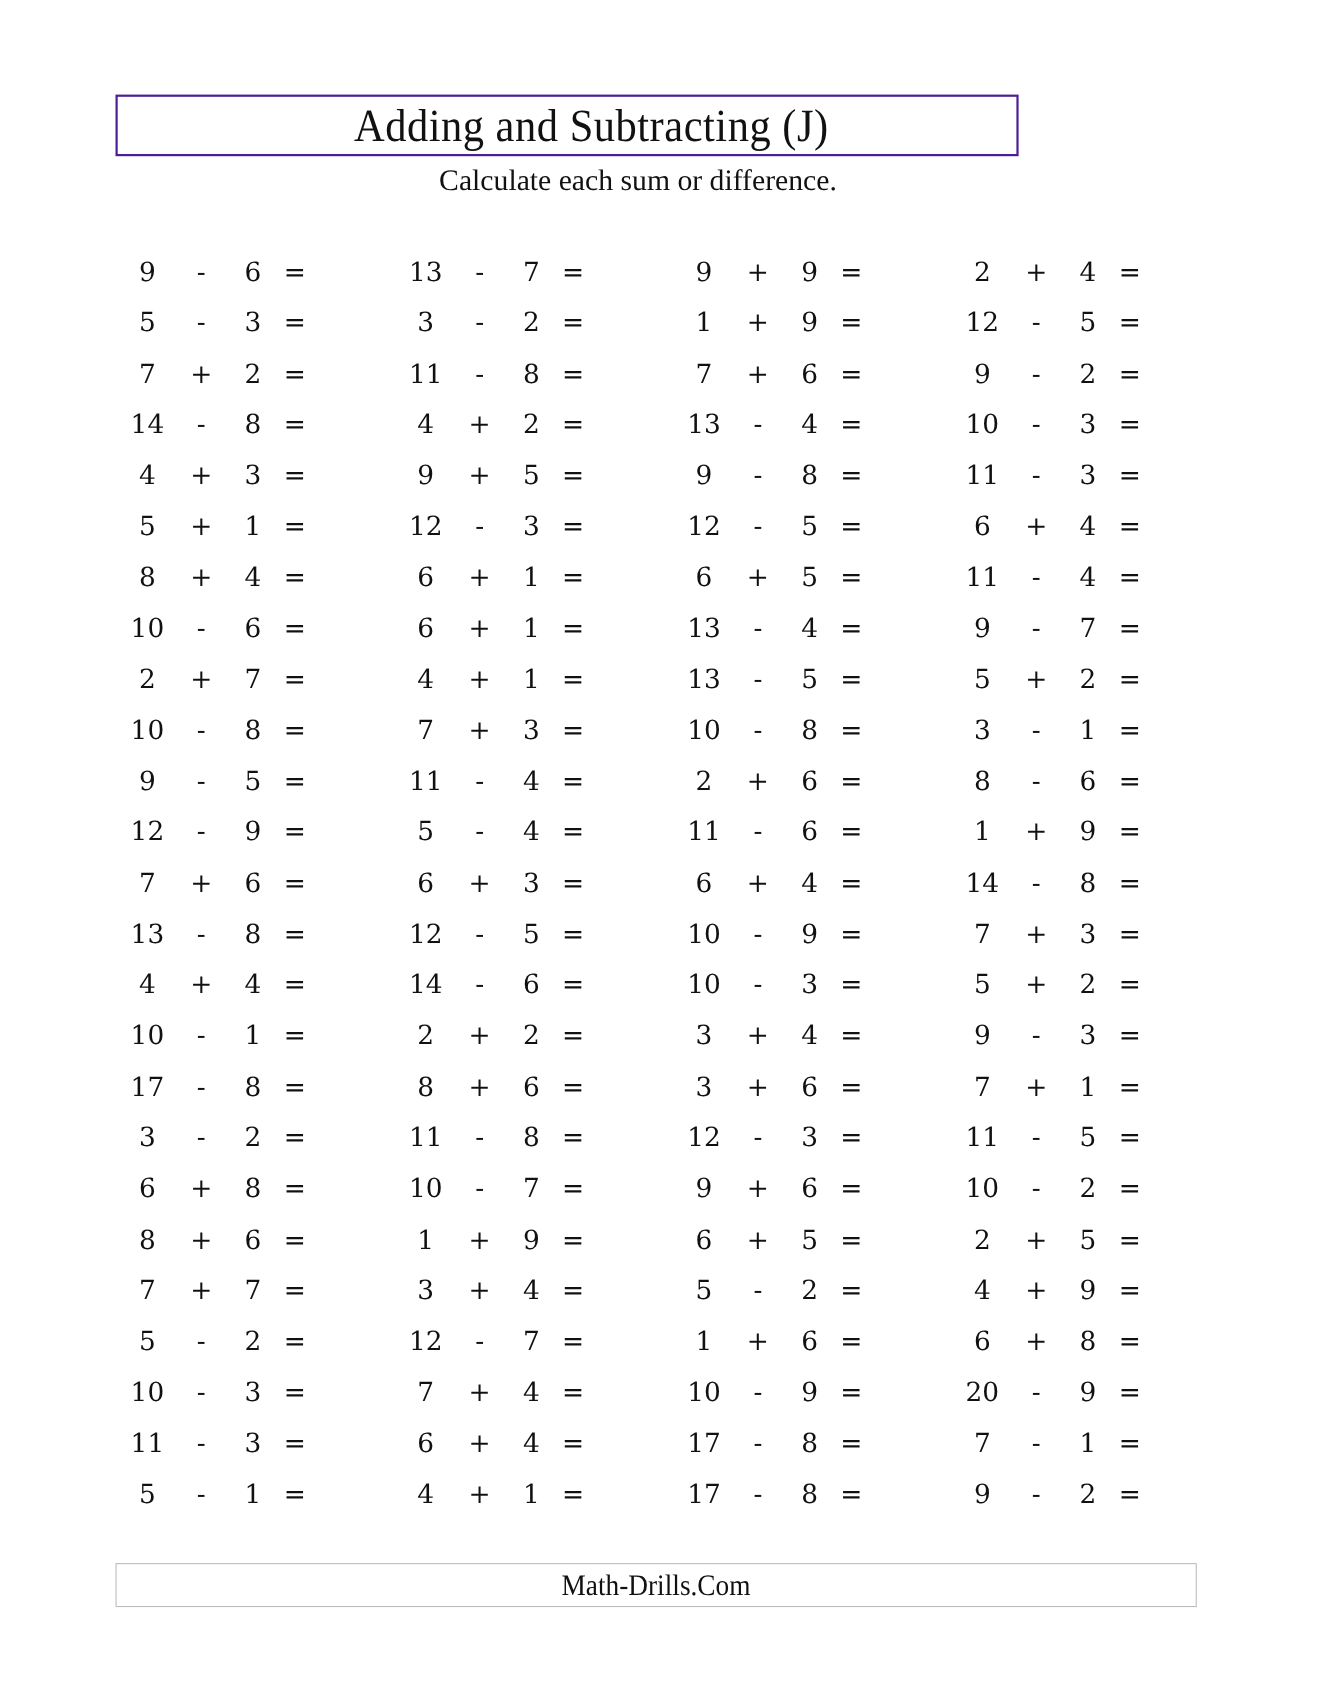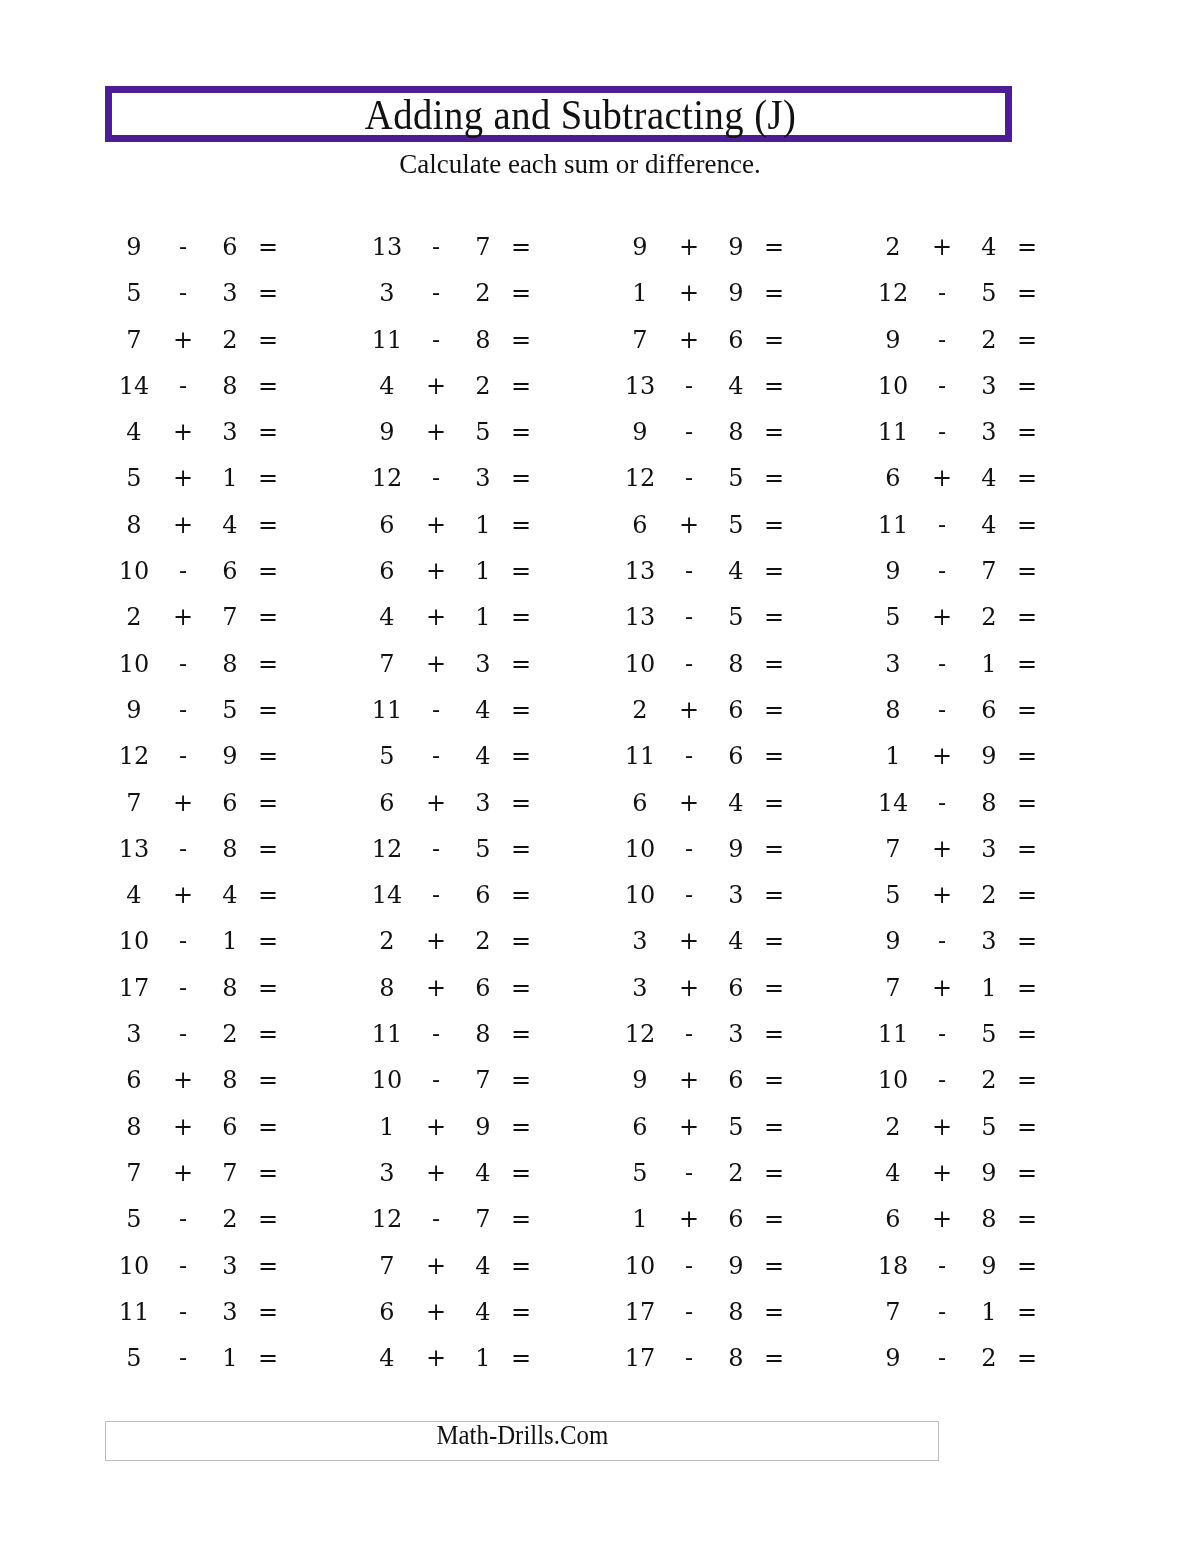--- a/index.html
+++ b/index.html
@@ -12,23 +12,23 @@
       height: 1553px;
       position: relative;
       overflow: hidden;
       font-family: "DejaVu Serif", "Liberation Serif", serif;
       color: #111111;
     }
     .title-box {
       position: absolute;
       left: 105px;
       top: 86px;
-      width: 907px;
+      width: 821px;
       height: 56px;
-      border: 7px solid #4c1d95;
+      border: 2px solid #4c1d95;
       box-sizing: border-box;
       display: flex;
       align-items: center;
       justify-content: center;
       padding-left: 44px;
     }
     .title {
       font-family: "Liberation Serif", "DejaVu Serif", serif;
       font-size: 42px;
       letter-spacing: 0.5px;
@@ -70,26 +70,26 @@
       text-align: center;
     }
     .n1 { left: 0; width: 52px; }
     .op { left: 60px; width: 30px; }
     .n2 { left: 96px; width: 52px; }
     .eq { left: 145px; width: 30px; }
     .footer-box {
       position: absolute;
       left: 105px;
       top: 1421px;
-      width: 834px;
+      width: 983px;
       height: 40px;
       border: 1px solid #bdbdbd;
       box-sizing: border-box;
       display: flex;
-      align-items: flex-start;
+      align-items: center;
       justify-content: center;
     }
     .footer {
       font-family: "Liberation Serif", "DejaVu Serif", serif;
       font-size: 27px;
       transform: scaleX(0.92);
       line-height: 1;
     }
   </style>
 </head>
@@ -684,21 +684,21 @@
         <span class="n2">9</span>
         <span class="eq">=</span>
       </div>
       <div class="problem">
         <span class="n1">6</span>
         <span class="op">+</span>
         <span class="n2">8</span>
         <span class="eq">=</span>
       </div>
       <div class="problem">
-        <span class="n1">18</span>
+        <span class="n1">20</span>
         <span class="op">-</span>
         <span class="n2">9</span>
         <span class="eq">=</span>
       </div>
       <div class="problem">
         <span class="n1">7</span>
         <span class="op">-</span>
         <span class="n2">1</span>
         <span class="eq">=</span>
       </div>

